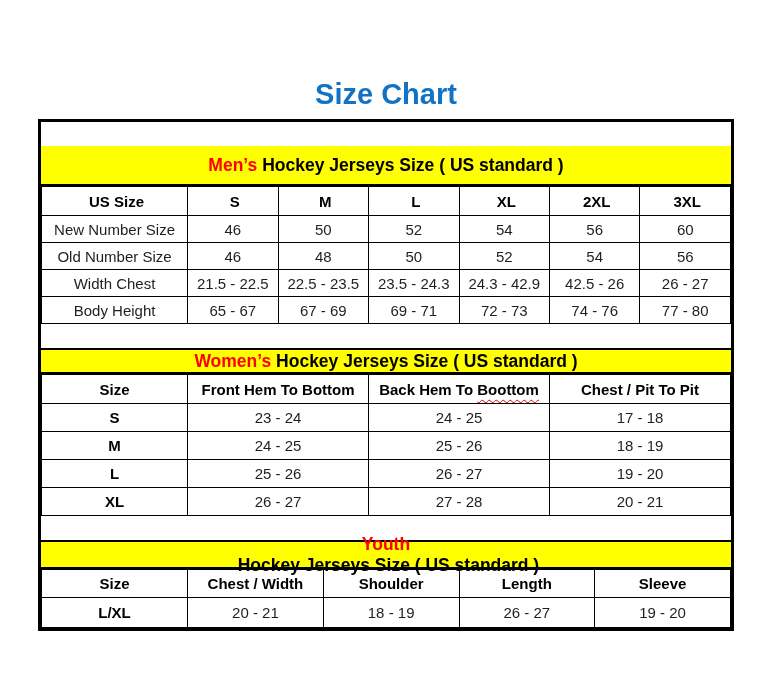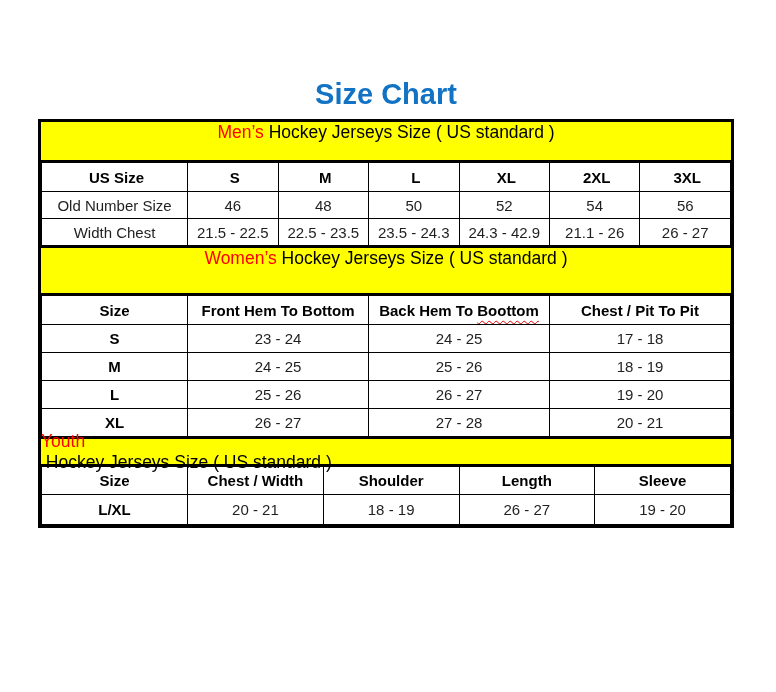--- a/index.html
+++ b/index.html
@@ -16,26 +16,27 @@
     position:absolute;top:78px;left:38px;width:696px;
     text-align:center;font-size:29px;font-weight:bold;color:var(--blue);
     letter-spacing:0px;
   }
   .chart-wrap{
     position:absolute;top:119px;left:38px;width:696px;
     border:3px solid var(--ink);background:#fff;
   }
   .section-header{
     background:var(--yellow);
-    display:flex;justify-content:center;
-    font-weight:normal;font-size:17.5px;color:var(--ink);
+    display:flex;align-items:center;justify-content:center;
+    font-weight:bold;font-size:17.5px;color:var(--ink);
     border-bottom:2px solid var(--ink);
+    margin-top:24px;
   }
   #hdr-mens{height:40px;}
-  #hdr-womens{height:49px;border-top:2px solid var(--ink);}
+  #hdr-womens{height:26px;border-top:2px solid var(--ink);}
   #hdr-youth{height:29px;border-top:2px solid var(--ink);flex-direction:column;}
   .section-header .hl{color:var(--red);white-space:pre;}
   .section-header .rest{white-space:pre;}
   table{
     width:100%;border-collapse:collapse;table-layout:fixed;
   }
   th,td{
     border:1px solid var(--ink);
     text-align:center;vertical-align:middle;
     font-size:15px;color:var(--cell-ink);
@@ -94,36 +95,54 @@
           <th>S</th>
           <th>M</th>
           <th>L</th>
           <th>XL</th>
           <th>2XL</th>
           <th>3XL</th>
         </tr>
       </thead>
       <tbody>
         <tr>
+          <td class="row-label">New Number Size</td>
+          <td class="size-value">46</td>
+          <td class="size-value">50</td>
+          <td class="size-value">52</td>
+          <td class="size-value">54</td>
+          <td class="size-value">56</td>
+          <td class="size-value">60</td>
+        </tr>
+        <tr>
           <td class="row-label">Old Number Size</td>
           <td class="size-value">46</td>
           <td class="size-value">48</td>
           <td class="size-value">50</td>
           <td class="size-value">52</td>
           <td class="size-value">54</td>
           <td class="size-value">56</td>
         </tr>
         <tr>
           <td class="row-label">Width Chest</td>
           <td class="size-value">21.5 - 22.5</td>
           <td class="size-value">22.5 - 23.5</td>
           <td class="size-value">23.5 - 24.3</td>
           <td class="size-value">24.3 - 42.9</td>
-          <td class="size-value">21.1 - 26</td>
-          <td class="size-value">26 - 27</td>
+          <td class="size-value">42.5 - 26</td>
+          <td class="size-value">26 - 27</td>
+        </tr>
+        <tr>
+          <td class="row-label">Body Height</td>
+          <td class="size-value">65 - 67</td>
+          <td class="size-value">67 - 69</td>
+          <td class="size-value">69 - 71</td>
+          <td class="size-value">72 - 73</td>
+          <td class="size-value">74 - 76</td>
+          <td class="size-value">77 - 80</td>
         </tr>
       </tbody>
     </table>
 
   <div class="section-header" id="hdr-womens">
     <span class="hl">Women’s</span>
       <span class="rest"> Hockey Jerseys Size ( US standard )</span>
   </div>
   <table class="womens">
     <colgroup>

